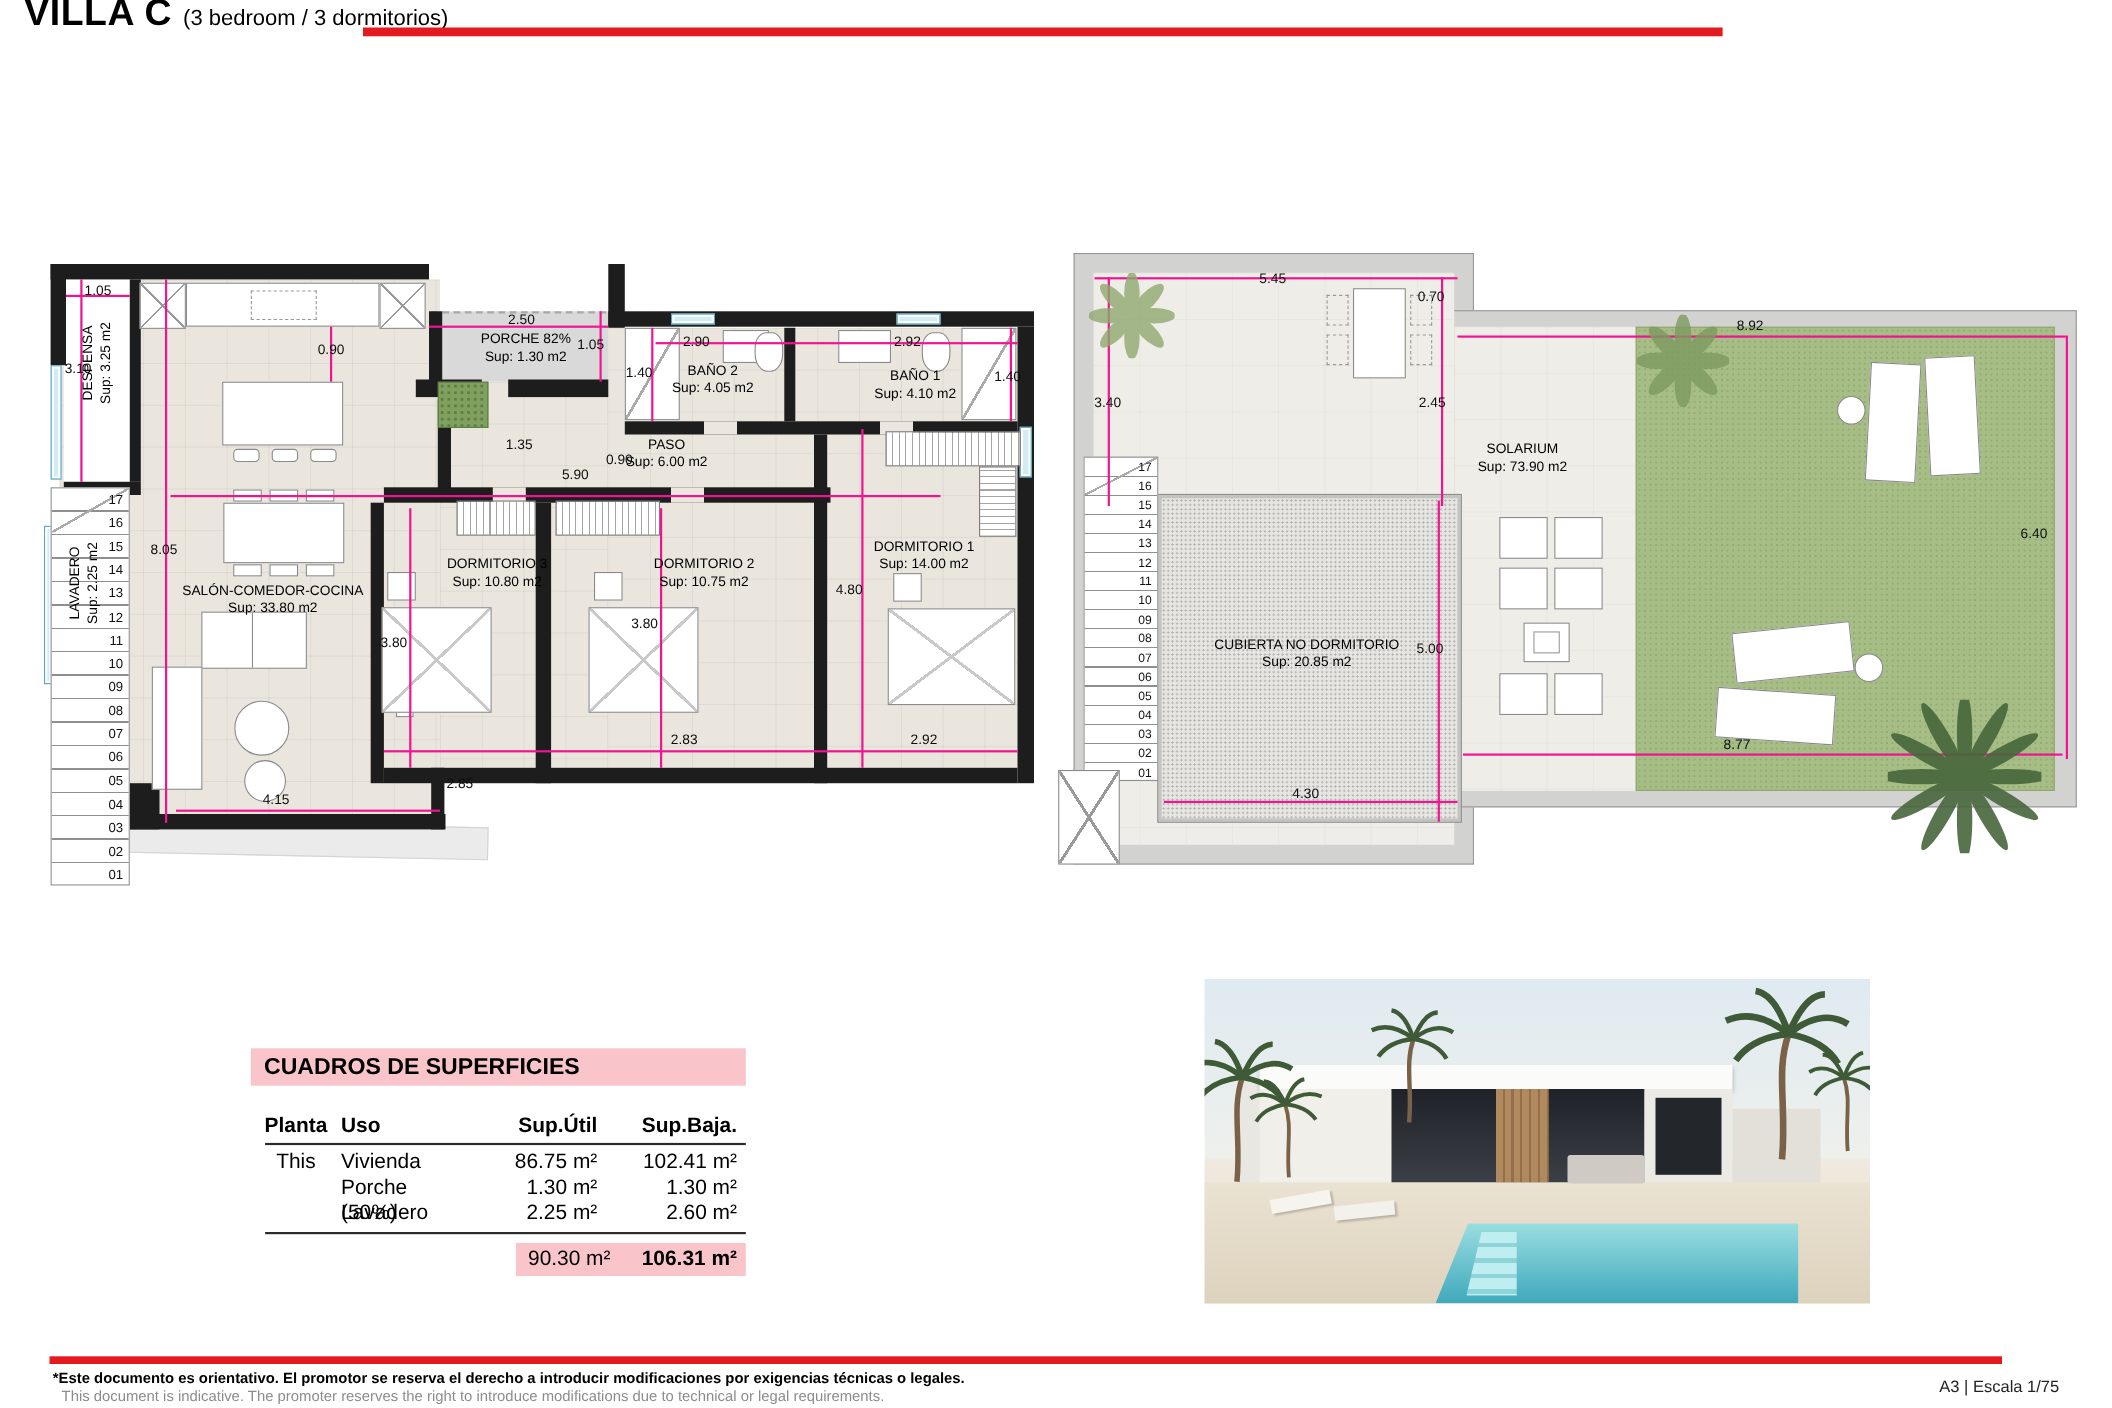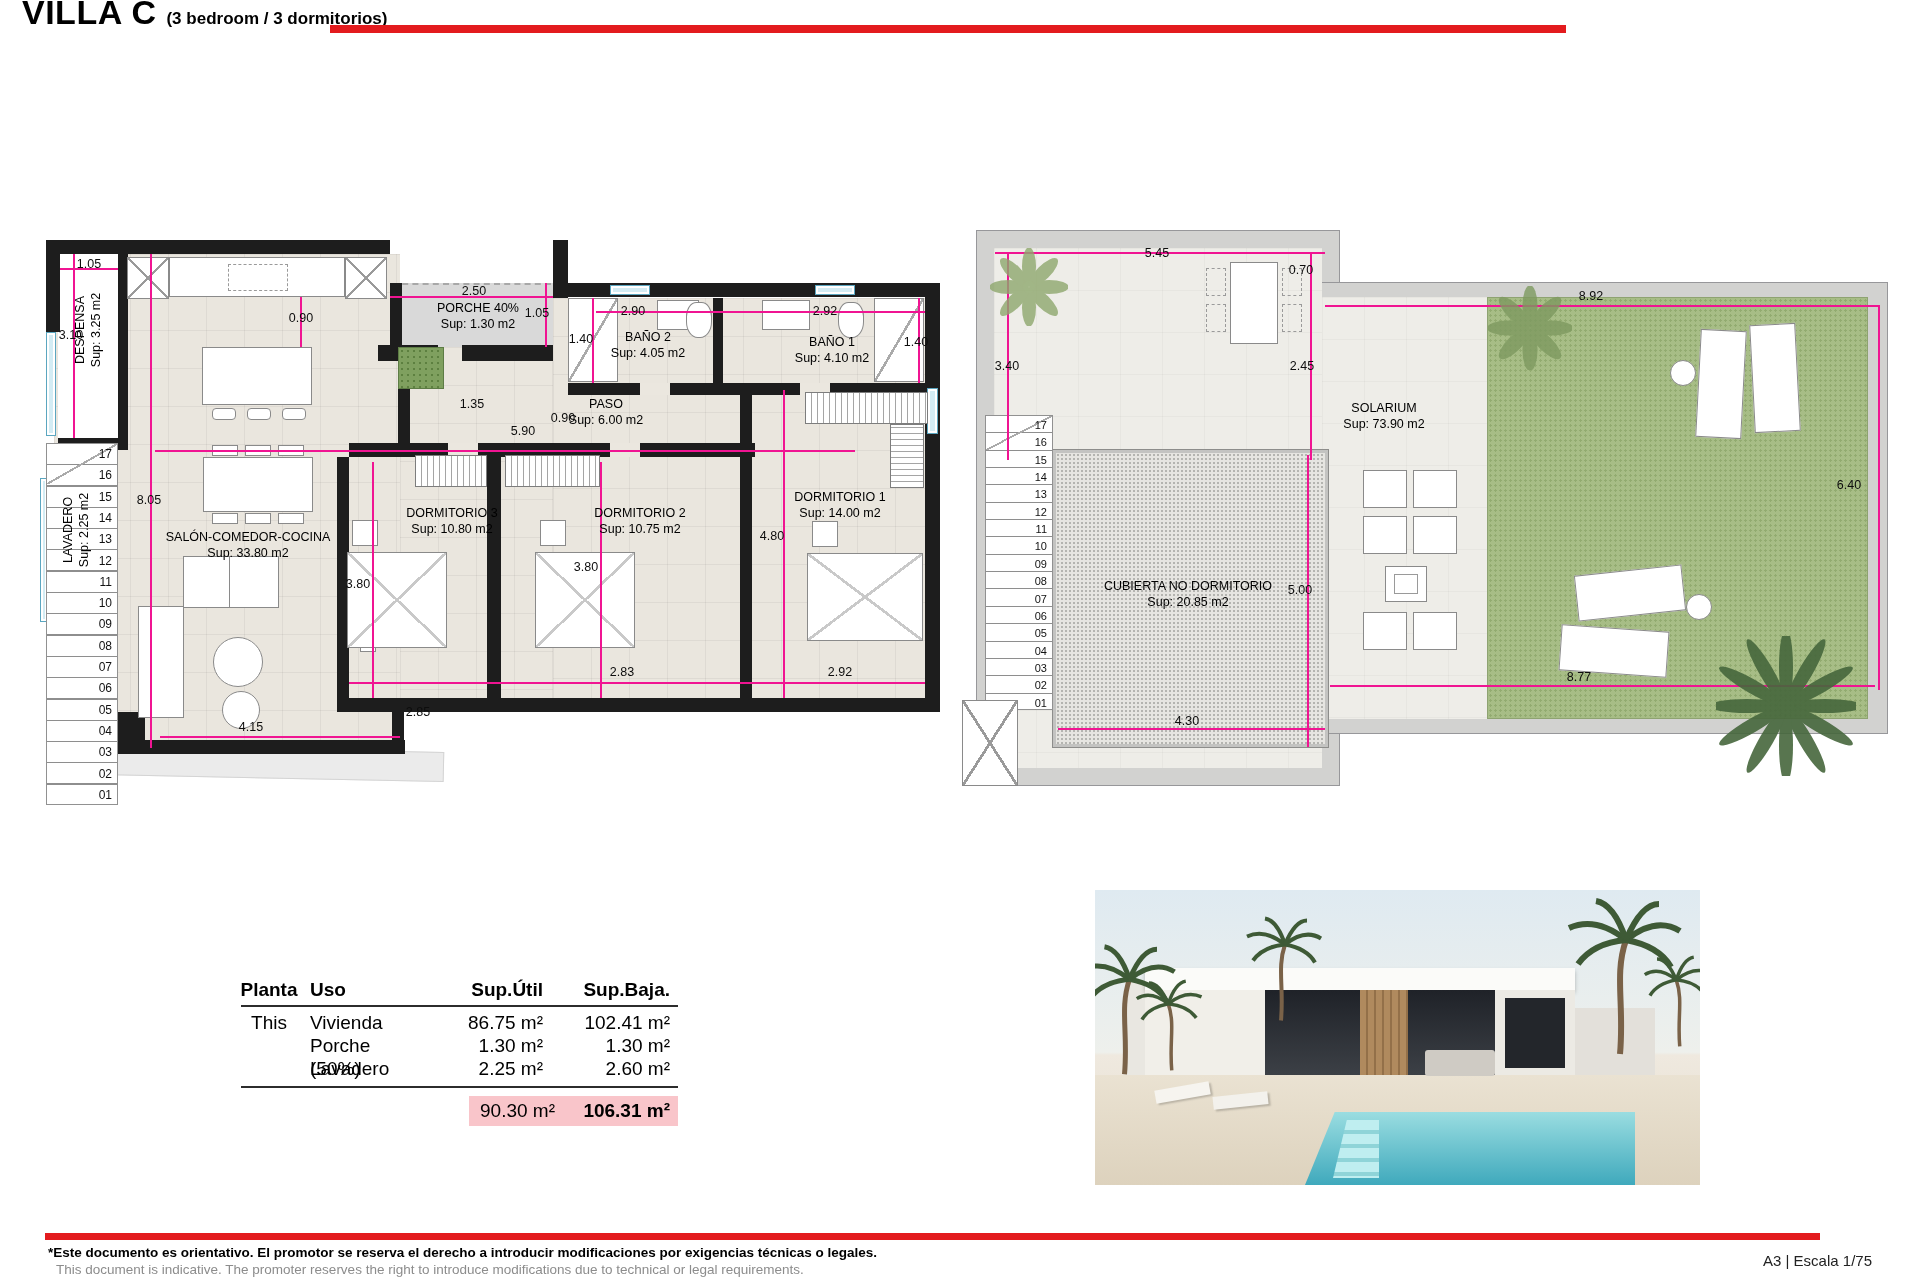--- a/index.html
+++ b/index.html
@@ -1,21 +1,21 @@
 <!DOCTYPE html>
 <html><head>
 <meta charset="utf-8">
 <style>
   html,body{margin:0;padding:0;background:#fff;}
   #canvas{position:relative;width:1920px;height:1280px;background:#fff;overflow:hidden;
           font-family:"Liberation Sans",sans-serif;color:#000;}
   
   #title-wrap{position:absolute;left:22px;top:-7px;display:flex;align-items:baseline;gap:10px;}
   #title-main{font-size:34px;font-weight:bold;letter-spacing:.5px;}
-  #title-sub{font-size:17px;font-weight:bold;}
+  #title-sub{font-size:20px;font-weight:normal;}
   .redline{position:absolute;background:#e31b1e;}
   
   .floor{position:absolute;background-color:#eae6de;
     background-image:linear-gradient(rgba(0,0,0,.05) 1px,transparent 1px),
                      linear-gradient(90deg,rgba(0,0,0,.05) 1px,transparent 1px);
     background-size:38px 38px;}
   .floor2{position:absolute;background-color:#eeede8;
     background-image:linear-gradient(rgba(0,0,0,.03) 1px,transparent 1px),
                      linear-gradient(90deg,rgba(0,0,0,.03) 1px,transparent 1px);
     background-size:42px 42px;}
@@ -346,21 +346,21 @@
       </div>
       <div class="rl vert" style="left: 76px; top: 530px;">
         <div>LAVADERO</div>
         <div>Sup: 2.25 m2</div>
       </div>
       <div class="rl" style="left: 248px; top: 545px;">
         <div>SALÓN-COMEDOR-COCINA</div>
         <div>Sup: 33.80 m2</div>
       </div>
       <div class="rl" style="left: 478px; top: 316px;">
-        <div>PORCHE 40%</div>
+        <div>PORCHE 82%</div>
         <div>Sup: 1.30 m2</div>
       </div>
       <div class="rl" style="left: 648px; top: 345px;">
         <div>BAÑO 2</div>
         <div>Sup: 4.05 m2</div>
       </div>
       <div class="rl" style="left: 832px; top: 350px;">
         <div>BAÑO 1</div>
         <div>Sup: 4.10 m2</div>
       </div>
@@ -413,20 +413,21 @@
       <span class="dim-label" style="left: 1007px; top: 366px;">3.40</span>
       <span class="dim-label" style="left: 1302px; top: 366px; text-align: right;">2.45</span>
       <span class="dim-label" style="left: 1591px; top: 296px;">8.92</span>
       <span class="dim-label" style="left: 1849px; top: 485px;">6.40</span>
       <span class="dim-label" style="left: 1300px; top: 590px;">5.00</span>
       <span class="dim-label" style="left: 1187px; top: 721px;">4.30</span>
       <span class="dim-label" style="left: 1579px; top: 677px;">8.77</span>
     </div>
 
   <div id="areas-table">
+    <div id="tbl-title">CUADROS DE SUPERFICIES</div>
     <div class="trow thead">
       <span class="c-planta">Planta</span>
       <span class="c-uso">Uso</span>
       <span class="c-util">Sup.Útil</span>
       <span class="c-const">Sup.Baja.</span>
     </div>
     <div class="tline"></div>
     <div class="trow" style="margin-top:4px;">
       <span class="c-planta">This</span>
       <span class="c-uso">Vivienda</span>

